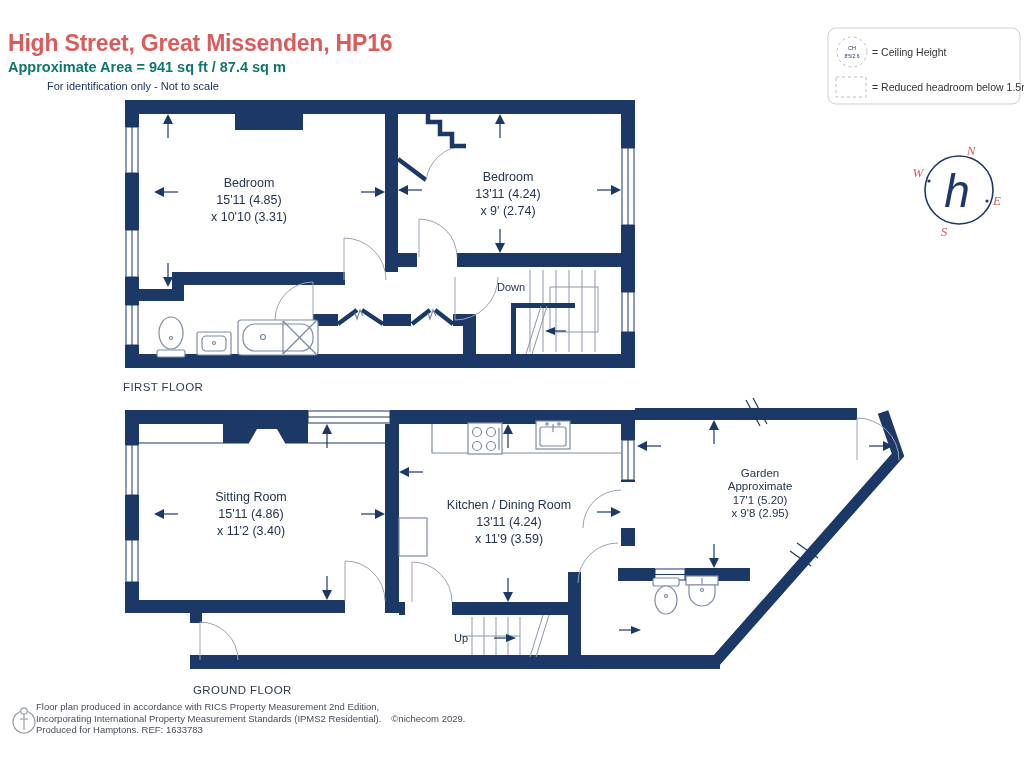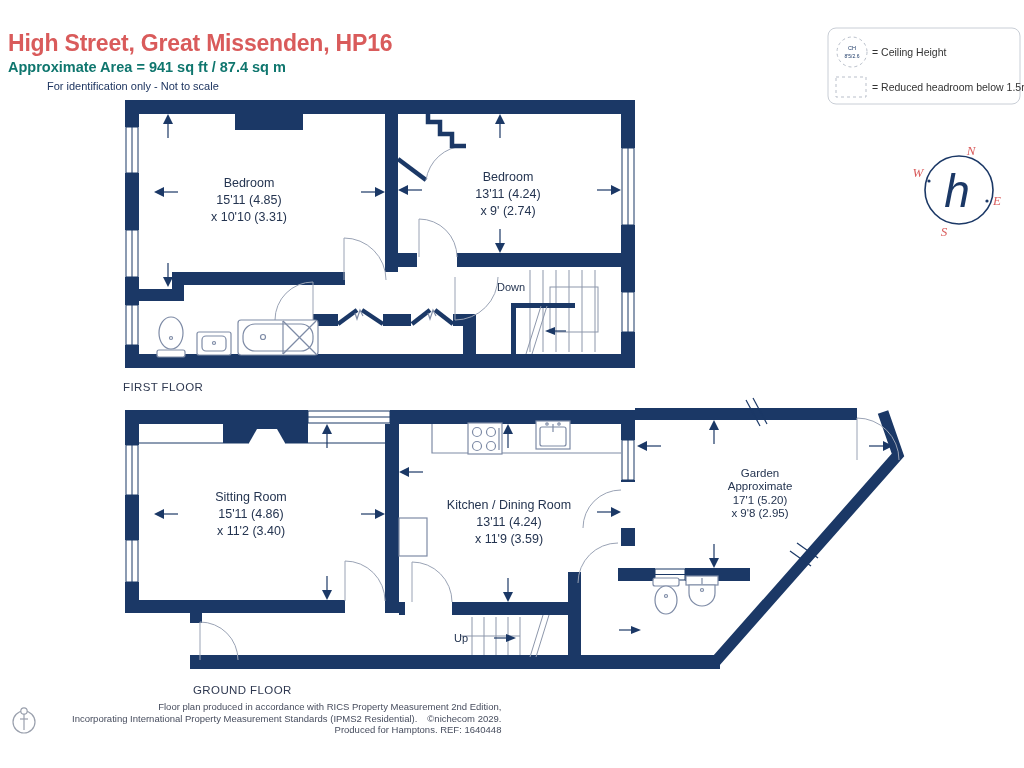--- a/index.html
+++ b/index.html
@@ -1,22 +1,22 @@
 <!DOCTYPE html>
 <html><head>
 <meta charset="utf-8">
 <style>
   html,body{margin:0;padding:0;background:#fff;width:1024px;height:768px;overflow:hidden;
     font-family:"Liberation Sans",sans-serif;}
   .abs{position:absolute;}
-  #stage{position:relative;width:1024px;height:768px;background:#fff;text-align:right;}
+  #stage{position:relative;width:1024px;height:768px;background:#fff;}
   .title{left:8px;top:30px;font-size:23px;font-weight:600;color:#d95b5b;letter-spacing:-.2px;}
   .area{left:8px;top:59px;font-size:14.5px;font-weight:700;color:#0f766e;}
   .disclaimer{left:8px;top:80px;font-size:11px;color:#1e3560;padding-left:39px;}
-  .footer{left:36px;top:701px;font-size:9.5px;color:#474d5e;line-height:11.5px;margin-left:36px;}
+  .footer{left:36px;top:701px;font-size:9.5px;color:#474d5e;line-height:11.5px;}
   .footer .cr{margin-left:10px;}
   svg text{font-family:"Liberation Sans",sans-serif;}
   .w{fill:#1b3866;}
   .win{fill:#ffffff;}
   .tn{stroke:#1b3866;stroke-width:1;fill:none;}
   .arc{stroke:#9aa3b5;stroke-width:1;fill:none;}
   .fx{stroke:#7e8ba6;stroke-width:1.2;fill:#ffffff;}
   .fxn{stroke:#7e8ba6;stroke-width:1.2;fill:none;}
   .tread{stroke:#8d97ab;stroke-width:1;fill:none;}
   .thick{stroke:#1b3866;stroke-width:4.5;fill:none;}
@@ -371,16 +371,16 @@
       <line x1="24" y1="714" x2="24" y2="730" stroke="#9aa0ad" stroke-width="1.2"></line>
       <line x1="20" y1="719" x2="28" y2="719" stroke="#9aa0ad" stroke-width="1.2"></line>
     </g>
   </svg>
 
   <div class="abs footer">
     <div>Floor plan produced in accordance with RICS Property Measurement 2nd Edition,</div>
     <div>
       <span>Incorporating International Property Measurement Standards (IPMS2 Residential).</span><span class="cr">©nichecom 2029.</span>
     </div>
-    <div>Produced for Hamptons.  REF: 1640448</div>
+    <div>Produced for Hamptons.  REF: 1633783</div>
   </div>
 
 </div>
 
 </body></html>

